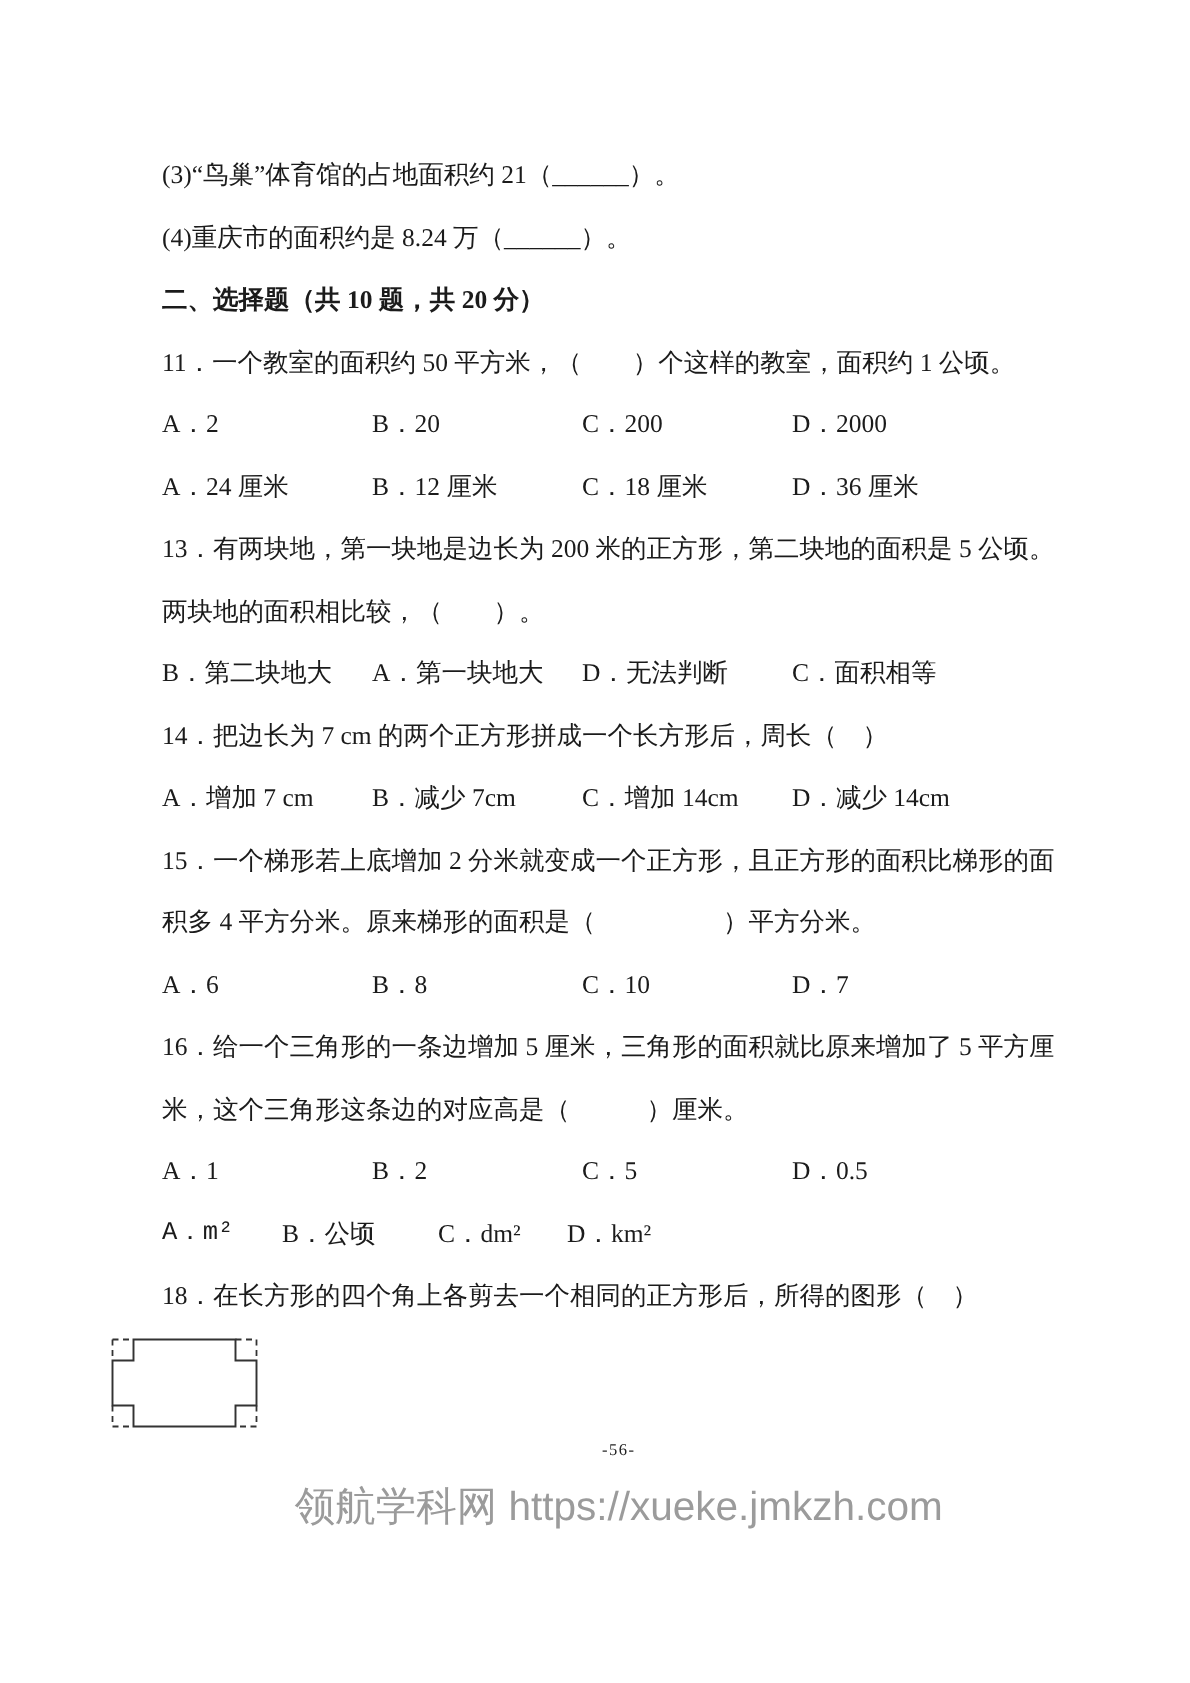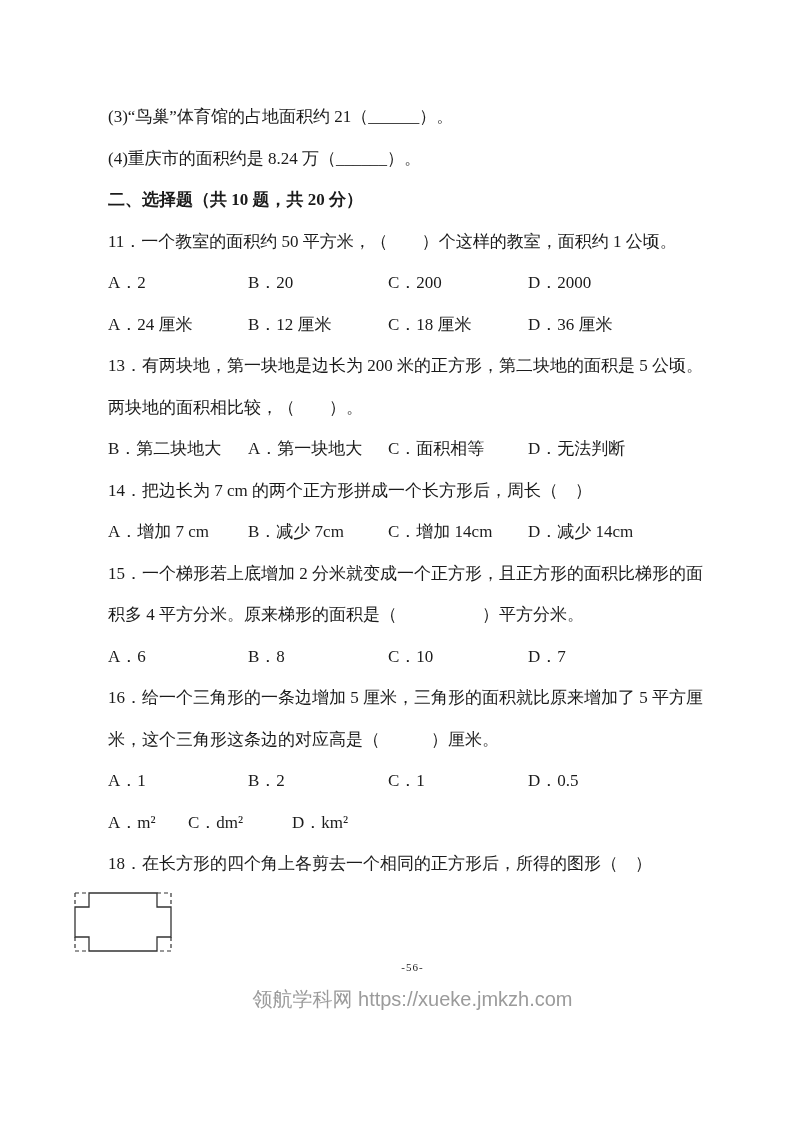--- a/index.html
+++ b/index.html
@@ -18,37 +18,37 @@
     height:41.5px;
     line-height:41.5px;
     white-space:pre;
     margin-left:40px;
   }
   .heading { font-weight:bold; }
   .opts { display:flex; }
   .opts span { display:inline-block; white-space:pre; }
   .opts.std span { width:140px; }
   .opts.std span:last-child { width:auto; }
-  .opts.tight span:nth-child(1) { width:80px; }
+  .opts.tight span:nth-child(1) { width:80px;font-family:Liberation Mono, monospace; }
   .opts.tight span:nth-child(2) { width:104px; }
   .opts.tight span:nth-child(3) { width:86px; }
   .opts.tight span:nth-child(4) { width:auto; }
   .figure-wrap { margin:6px 0 0 5px; height:62px; }
   .pagenum {
     text-align:center;
     font-size:11px;
     height:18px; line-height:18px;
     margin-top:5px;
     letter-spacing:1px;
     color:#222222;
   }
   .watermark {
     text-align:center;
     font-family:"Liberation Sans","DejaVu Sans",sans-serif;
-    font-size:20px;
+    font-size:27px;
     color:#9b9b9b;
     margin-top:10px;
   }
 </style>
 </head>
 <body>
 
 <div class="page">
 
   <div class="line">(3)“鸟巢”体育馆的占地面积约 21（______）。</div>
@@ -69,22 +69,22 @@
     <span>B．12 厘米</span>
     <span>C．18 厘米</span>
     <span>D．36 厘米</span>
   </div>
 
   <div class="line">13．有两块地，第一块地是边长为 200 米的正方形，第二块地的面积是 5 公顷。</div>
   <div class="line">两块地的面积相比较，（　　）。</div>
   <div class="line opts std">
     <span>B．第二块地大</span>
     <span>A．第一块地大</span>
+    <span>D．无法判断</span>
     <span>C．面积相等</span>
-    <span>D．无法判断</span>
   </div>
 
   <div class="line">14．把边长为 7 cm 的两个正方形拼成一个长方形后，周长（　）</div>
   <div class="line opts std">
     <span>A．增加 7 cm</span>
     <span>B．减少 7cm</span>
     <span>C．增加 14cm</span>
     <span>D．减少 14cm</span>
   </div>
 
@@ -95,26 +95,27 @@
     <span>B．8</span>
     <span>C．10</span>
     <span>D．7</span>
   </div>
 
   <div class="line">16．给一个三角形的一条边增加 5 厘米，三角形的面积就比原来增加了 5 平方厘</div>
   <div class="line">米，这个三角形这条边的对应高是（　　　）厘米。</div>
   <div class="line opts std">
     <span>A．1</span>
     <span>B．2</span>
-    <span>C．1</span>
+    <span>C．5</span>
     <span>D．0.5</span>
   </div>
 
   <div class="line opts tight">
     <span>A．m²</span>
+    <span>B．公顷</span>
     <span>C．dm²</span>
     <span>D．km²</span>
   </div>
 
   <div class="line">18．在长方形的四个角上各剪去一个相同的正方形后，所得的图形（　）</div>
 
   <div class="figure-wrap">
     <svg width="100" height="62" viewBox="-2 -2 100 62" xmlns="http://www.w3.org/2000/svg">
 
       <path d="M14,0 L82,0 L82,14 L96,14 L96,44 L82,44 L82,58 L14,58 L14,44 L0,44 L0,14 L14,14 Z" fill="none" stroke="#333333" stroke-width="1.3"></path>

